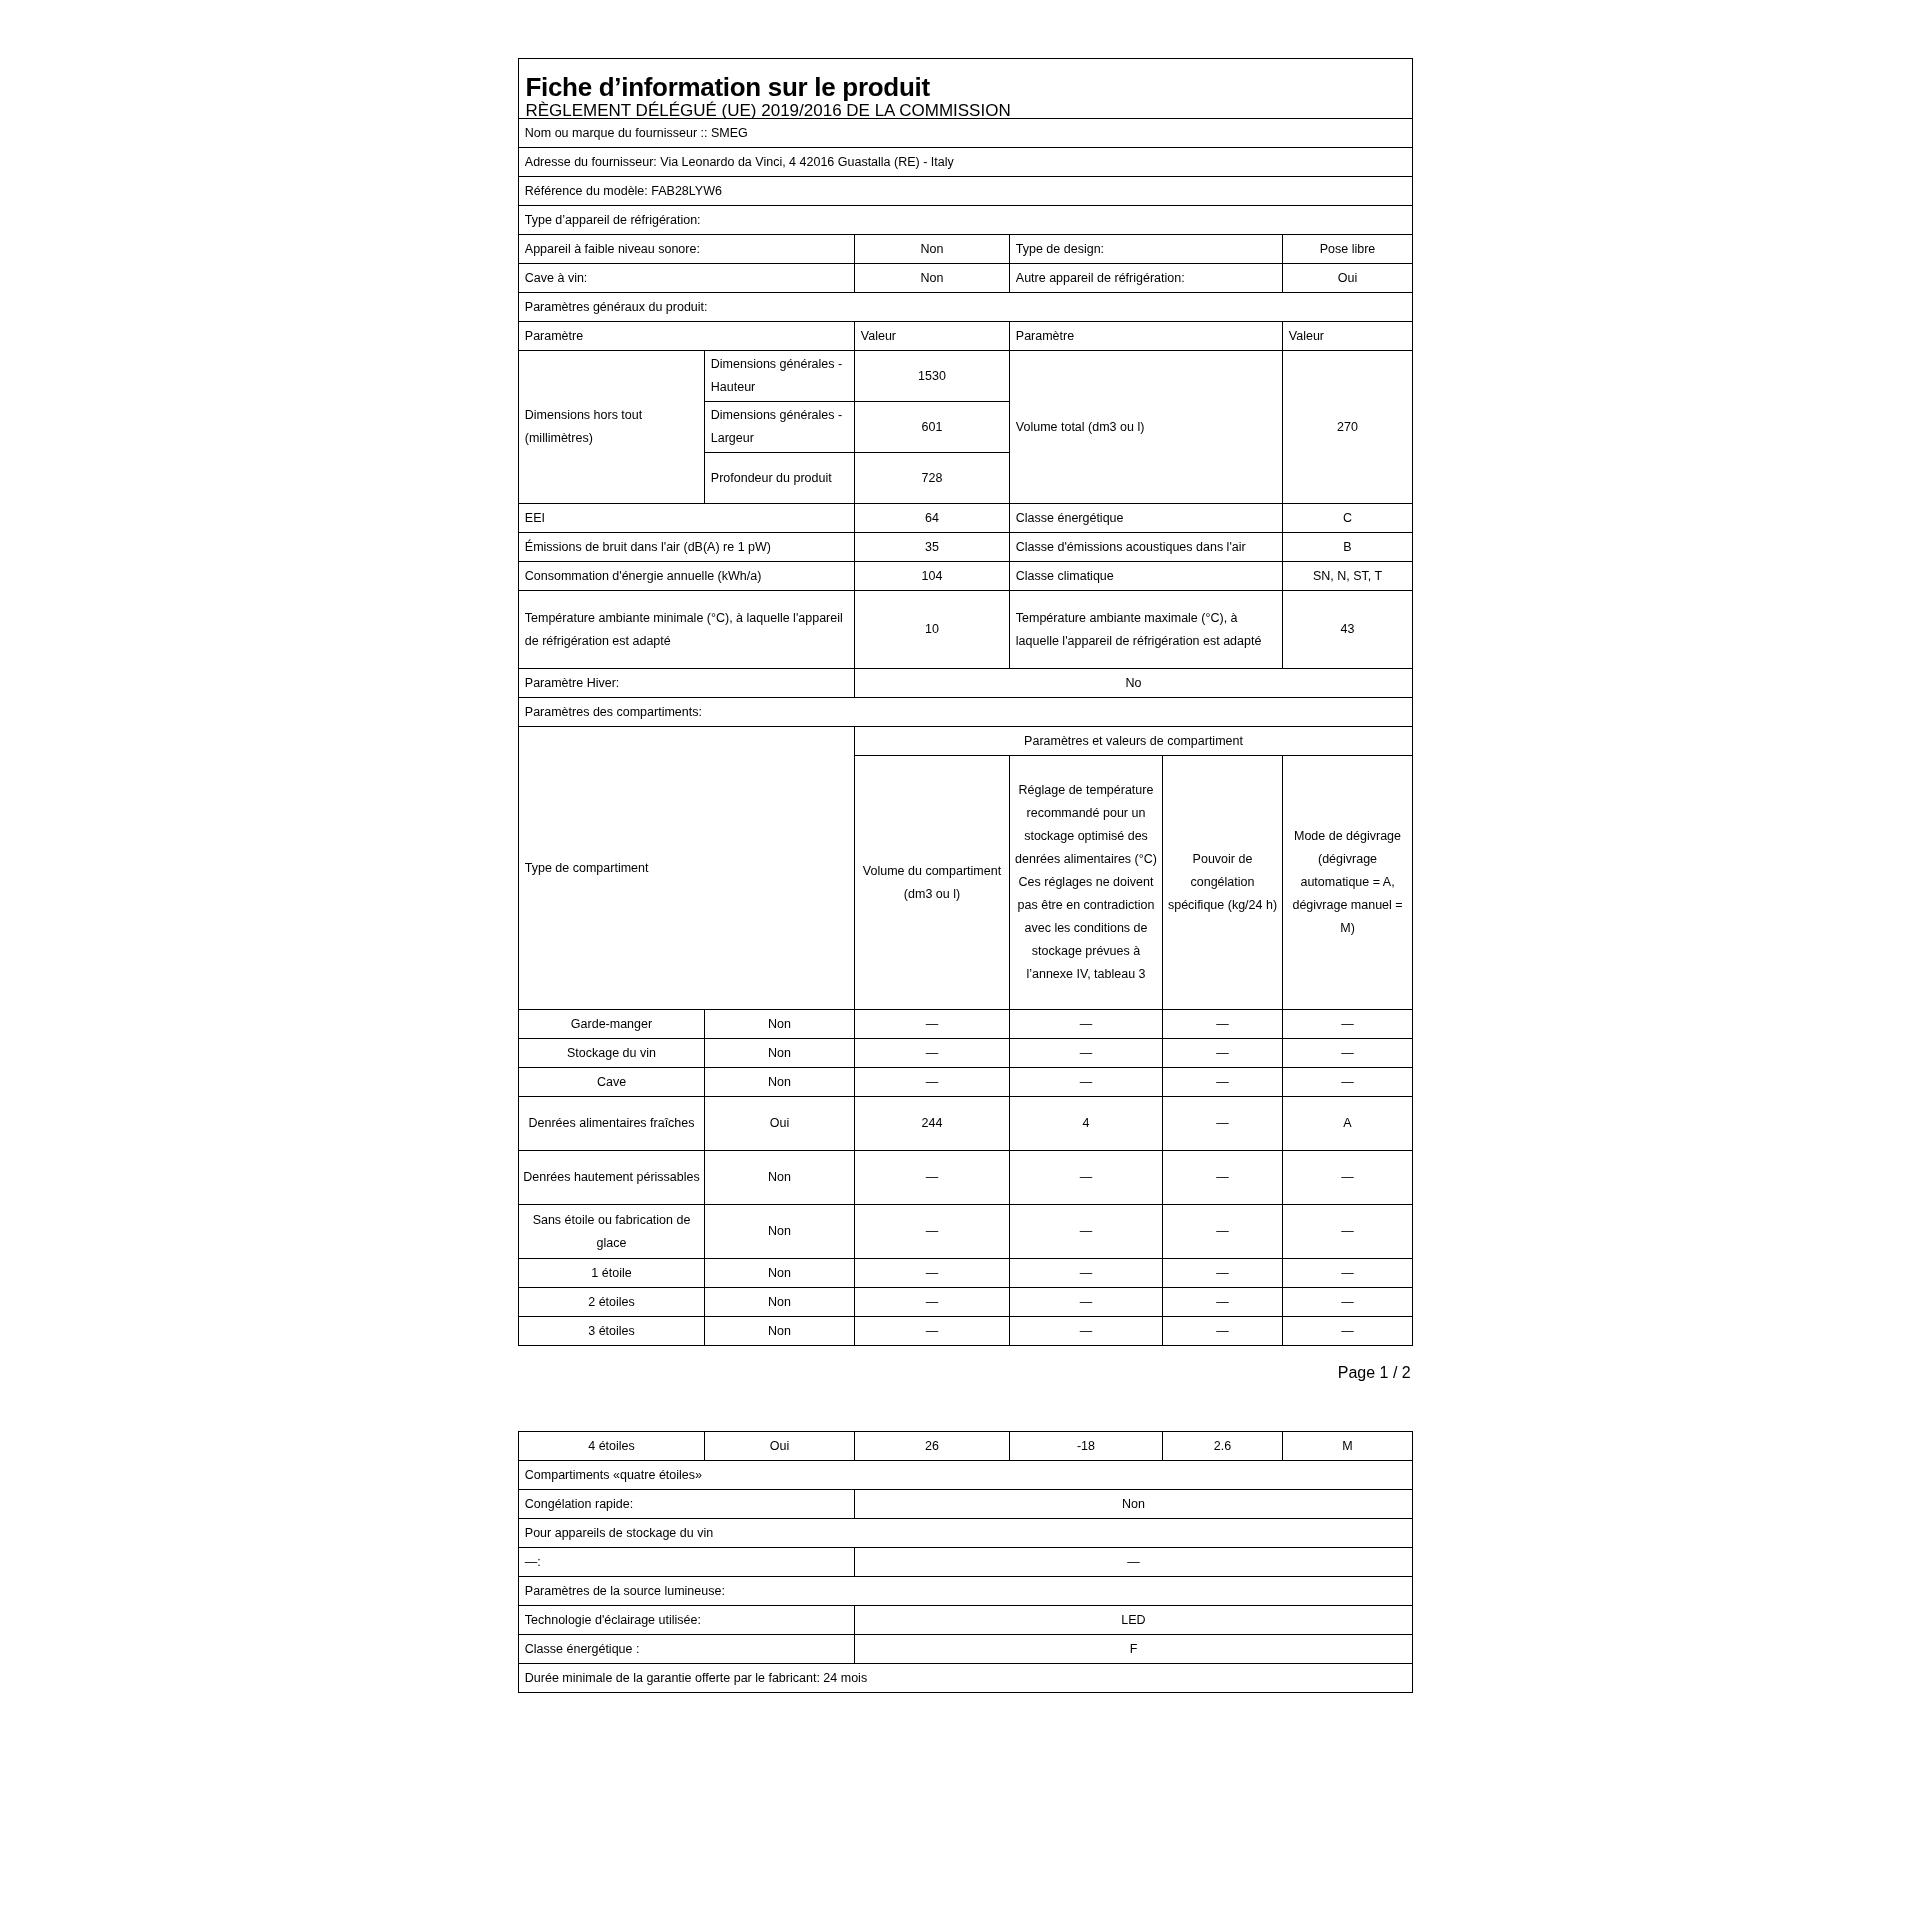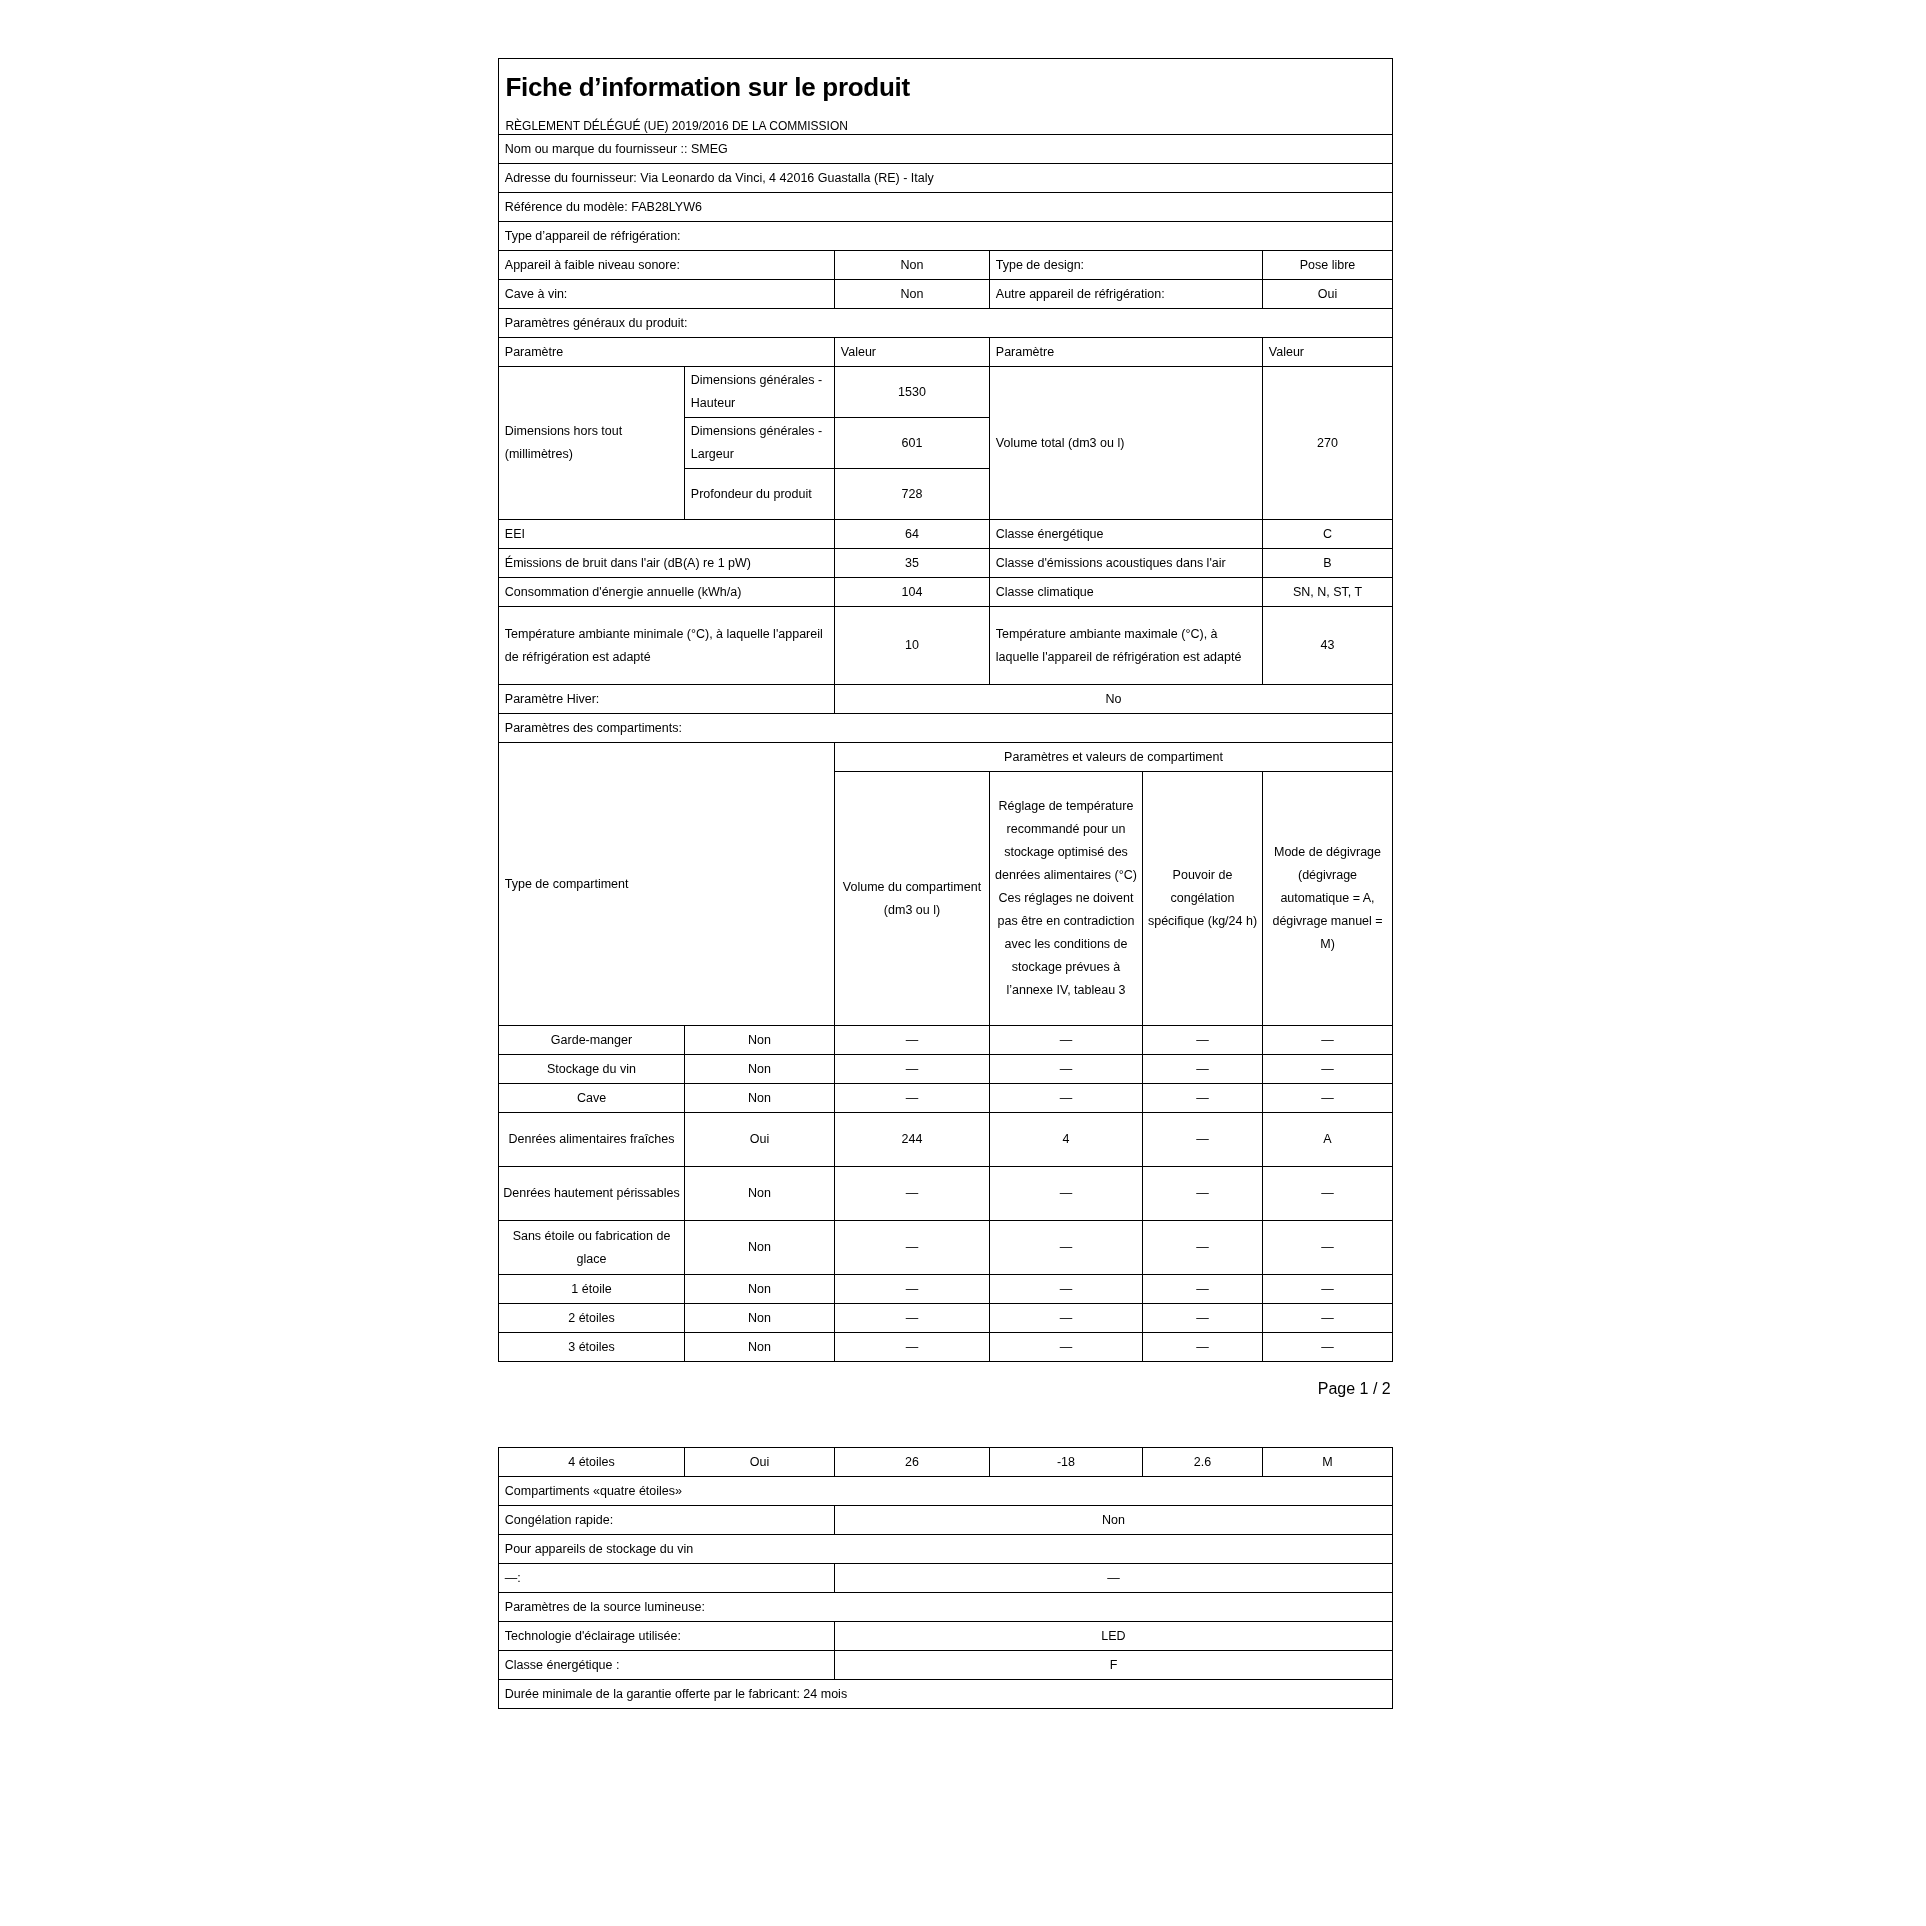--- a/index.html
+++ b/index.html
@@ -1,32 +1,32 @@
 <!DOCTYPE html>
 <html style="font-size:10.3px"><head>
 <meta charset="utf-8">
 <style>
   * { margin:0; padding:0; box-sizing:border-box; }
   html,body { width:1926px; height:1926px; background:#ffffff; overflow:hidden; }
   body { font-family:"Liberation Sans","DejaVu Sans",sans-serif; color:#000; }
-  .sheet { position:absolute; left:498px; top:58px; width:894px; }
+  .sheet { position:absolute; left:518px; top:58px; width:894px; }
   table { border-collapse:collapse; table-layout:fixed; width:894px; border:1.9px solid #000; }
   td { border:1.3px solid #000; font-size:12.5px; line-height:23px; vertical-align:middle;
        padding:1.3px 5.8px; overflow:hidden; text-align:left; }
   td.c { text-align:center; padding:1.3px 2.6px; }
   .b { font-weight:normal; }
   tr.h45  td { height:29px; }
   tr.h80  td { height:51px; }
   tr.h84  td { height:54px; }
   tr.h92  td { height:59px; }
   tr.h122 td { height:78px; }
   tr.h396 td { height:254px; }
   .title-cell { padding:13px 6.4px 0 6.4px; vertical-align:top; }
   h1 { font-size:26px; line-height:31px; font-weight:bold; letter-spacing:-0.3px; }
-  .regulation { font-size:12px; line-height:15.4px; margin-top:16px; }
+  .regulation { font-size:17px; line-height:15.4px; margin-top:0; }
   .page-gap { height:85px; text-align:right; padding:18px 1.3px 0 0; font-size:16px; width:894px; }
 </style>
 </head>
 <body>
 
 <div class="sheet">
 
   <table>
     <colgroup>
       <col style="width:186px">

